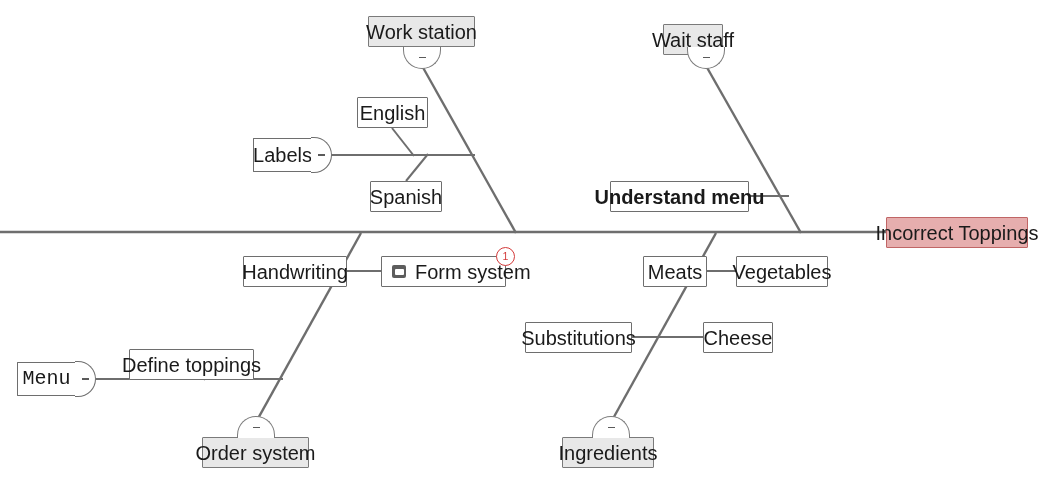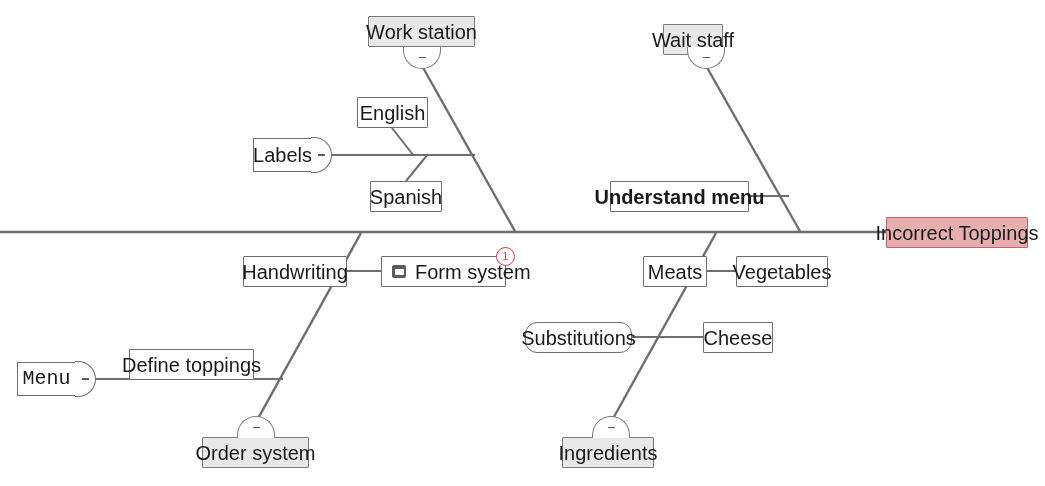--- a/index.html
+++ b/index.html
@@ -259,21 +259,21 @@
   </div>
 
   <div class="node cause" style="left:601px; top:256px; width:64px; height:31px;margin-left:42px;">
     <span>Meats</span>
   </div>
 
   <div class="node cause" style="left:736px; top:256px; width:92px; height:31px;">
     <span>Vegetables</span>
   </div>
 
-  <div class="node cause" style="left:525px; top:322px; width:107px; height:31px;border-radius:12px;">
+  <div class="node cause" style="left:525px; top:322px; width:107px; height:31px;">
     <span>Substitutions</span>
   </div>
 
   <div class="node cause" style="left:703px; top:322px; width:70px; height:31px;">
     <span>Cheese</span>
   </div>
 
 </div>
 
 </body></html>

